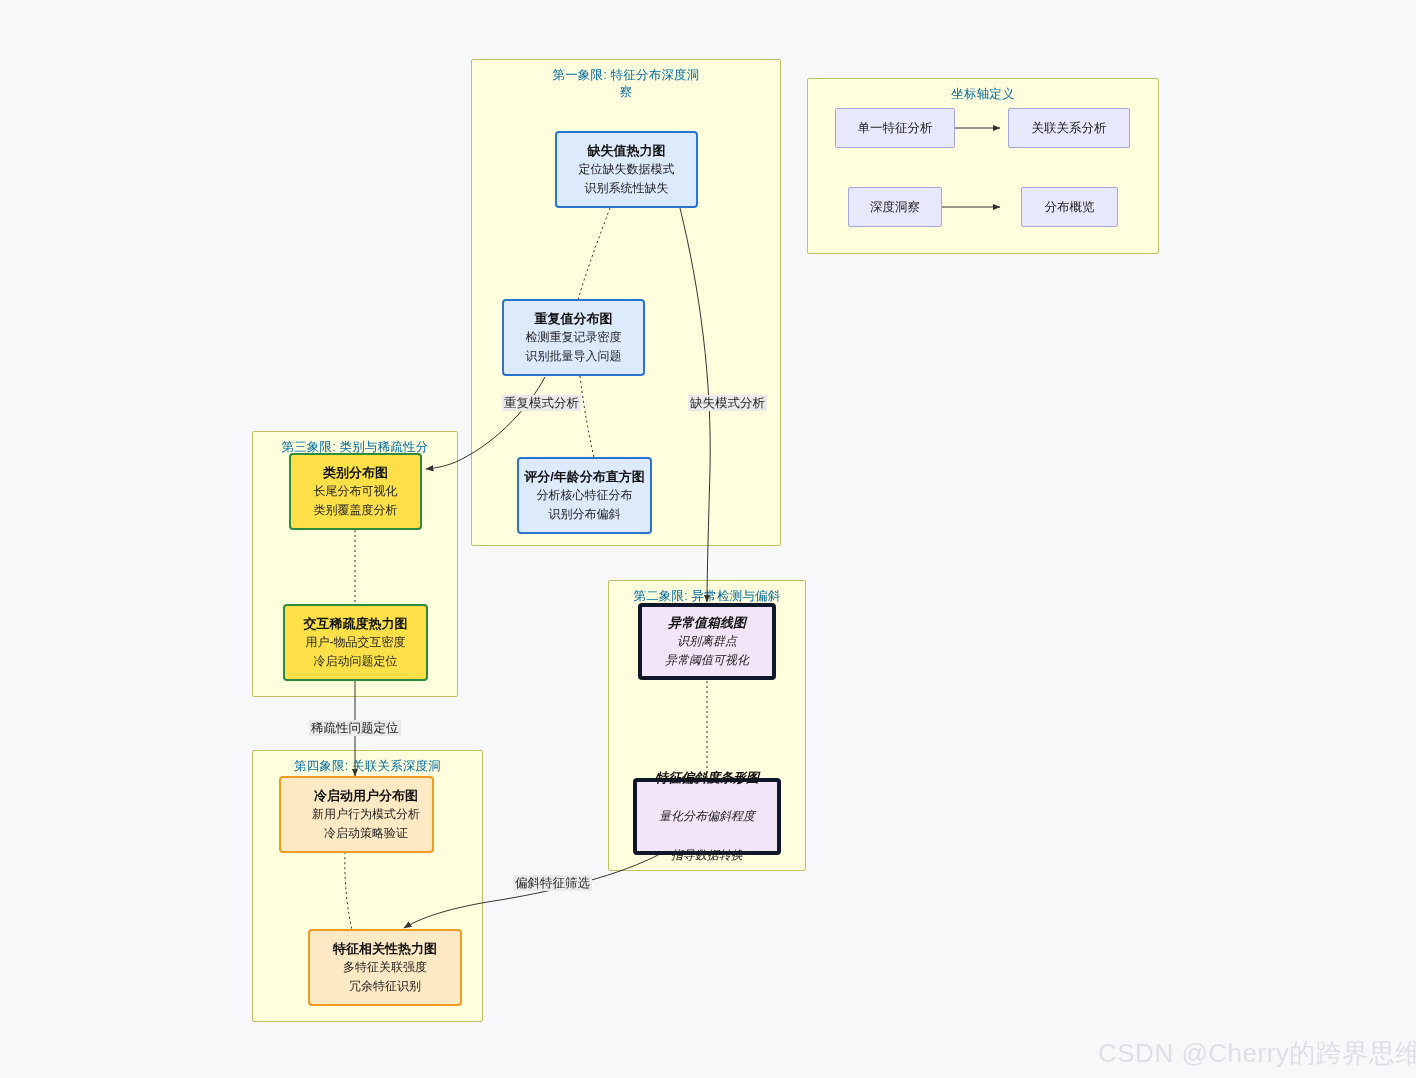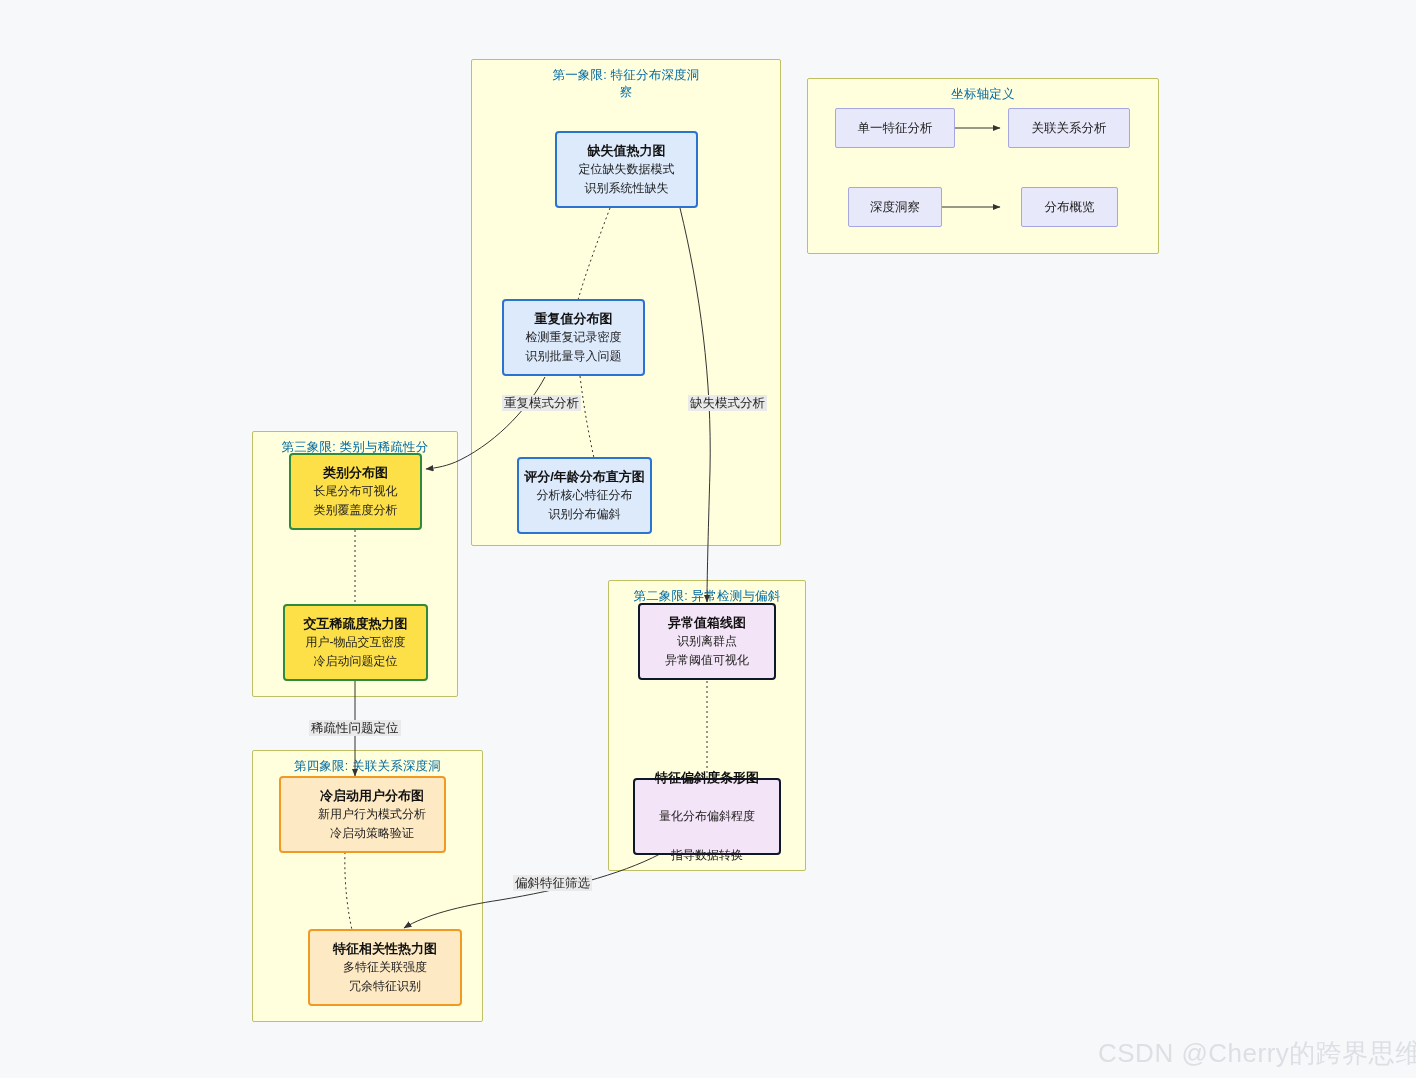--- a/index.html
+++ b/index.html
@@ -55,21 +55,21 @@
     font-size: 13px;
     font-weight: bold;
     color: #111;
   }
   .node .s {
     font-size: 12px;
     color: #222;
   }
   .n-blue   { background: #dceafc; border: 2px solid #2b73d2; }
   .n-green  { background: #fde047; border: 2px solid #2e8b3d; }
-  .n-purple { background: #f4e4f7; border: 2px solid #0f172a; }
+  .n-purple { background: #f4e4f7; border: 4px solid #0f172a; font-style: italic; }
   .n-orange { background: #fde9c3; border: 2px solid #f09a23; }
   .legend-node {
     position: absolute;
     box-sizing: border-box;
     background: #e8e8fb;
     border: 1px solid #a6a6e0;
     border-radius: 2px;
     display: flex;
     align-items: center;
     justify-content: center;
@@ -185,21 +185,21 @@
     <div class="s">识别离群点</div>
     <div class="s">异常阈值可视化</div>
   </div>
 
   <div class="node n-purple" style="left:633px; top:778px; width:148px; height:77px;gap:20px;">
     <div class="t">特征偏斜度条形图</div>
     <div class="s">量化分布偏斜程度</div>
     <div class="s">指导数据转换</div>
   </div>
 
-  <div class="node n-orange" style="left:279px; top:776px; width:167px; height:77px;padding-left:19px;">
+  <div class="node n-orange" style="left:279px; top:776px; width:155px; height:77px;padding-left:19px;">
     <div class="t">冷启动用户分布图</div>
     <div class="s">新用户行为模式分析</div>
     <div class="s">冷启动策略验证</div>
   </div>
 
   <div class="node n-orange" style="left:308px; top:929px; width:154px; height:77px;">
     <div class="t">特征相关性热力图</div>
     <div class="s">多特征关联强度</div>
     <div class="s">冗余特征识别</div>
   </div>

